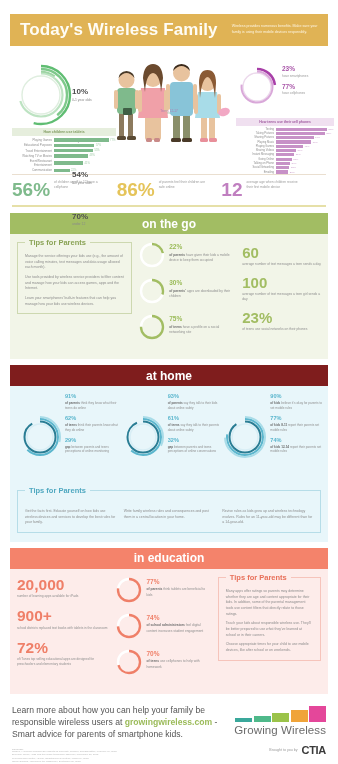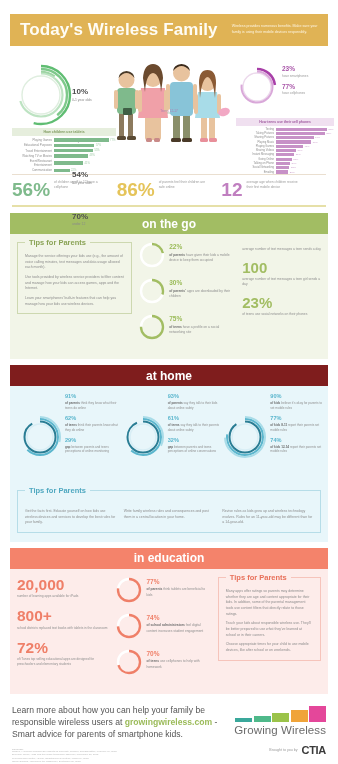--- a/index.html
+++ b/index.html
@@ -470,20 +470,21 @@
                 <circle cx="13" cy="13" r="11" fill="none" stroke="#a2bd63" stroke-width="2.4" stroke-dasharray="51.83627878423158 17.27875959474386" transform="rotate(-90 13 13)"></circle>
               </svg></div>
             <div class="rs-text">
               <div class="rs-pct pct-green">75%</div>
               <div class="rs-desc"><b>of teens</b> have a profile on a social networking site</div>
             </div>
           </div>
         </div>
       <div class="otg-right">
         <div class="bignum-block">
+          <div class="bignum">60</div>
           <div class="bignum-d">average number of text messages a teen sends a day</div>
         </div>
         <div class="bignum-block">
           <div class="bignum">100</div>
           <div class="bignum-d">average number of text messages a teen girl sends a day</div>
         </div>
         <div class="bignum-block">
           <div class="bignum">23%</div>
           <div class="bignum-d">of teens use social networks on their phones</div>
         </div>
@@ -573,21 +574,21 @@
 
   <div class="band band-red">in education</div>
   <div class="sec-body body-red">
     <div class="edu">
       <div class="edu-left">
         <div class="edu-block">
           <div class="edu-num">20,000</div>
           <div class="edu-d">number of learning apps available for iPads</div>
         </div>
         <div class="edu-block">
-          <div class="edu-num">800+</div>
+          <div class="edu-num">900+</div>
           <div class="edu-d">school districts replaced text books with tablets in the classroom</div>
         </div>
         <div class="edu-block">
           <div class="edu-num">72%</div>
           <div class="edu-d">of iTunes top selling educational apps are designed for preschoolers and elementary students</div>
         </div>
       </div>
       <div class="edu-mid" id="edu-rings">
           <div class="ringstat">
             <div class="ring"><svg viewBox="0 0 26 26" width="26" height="26">

